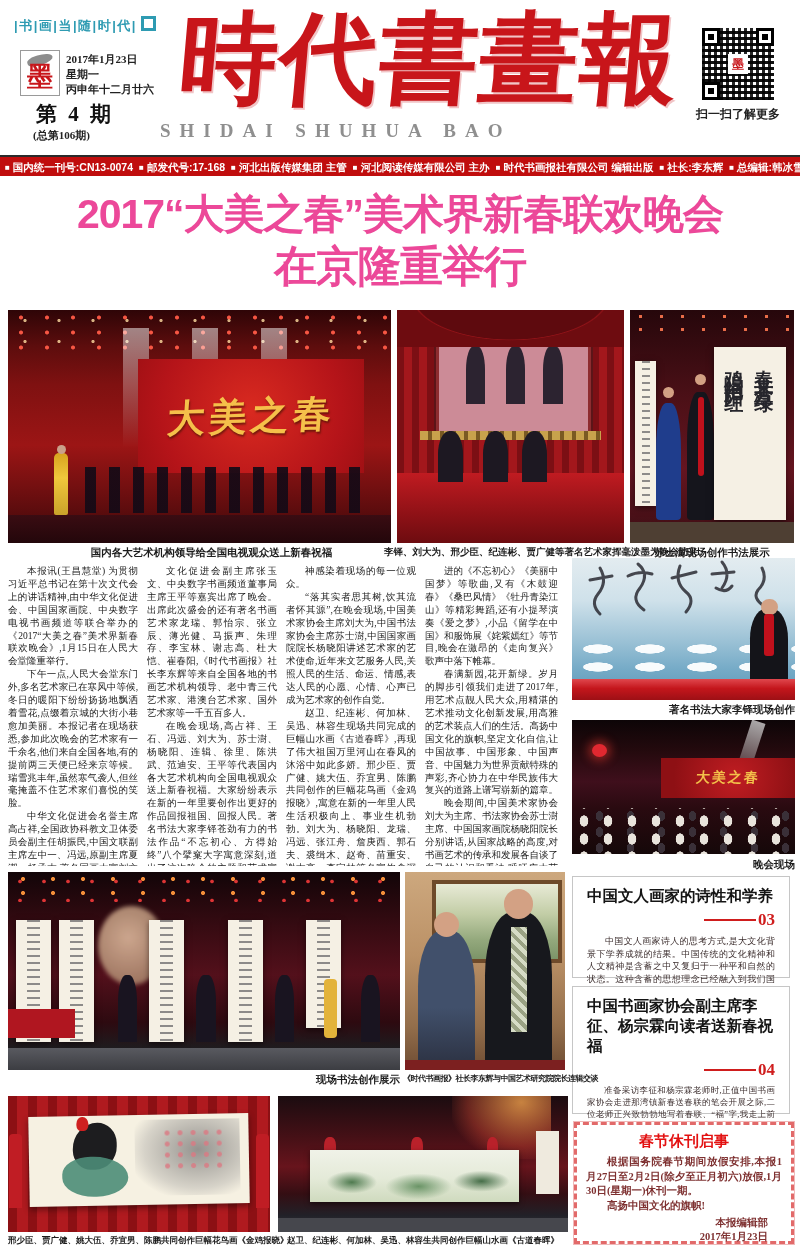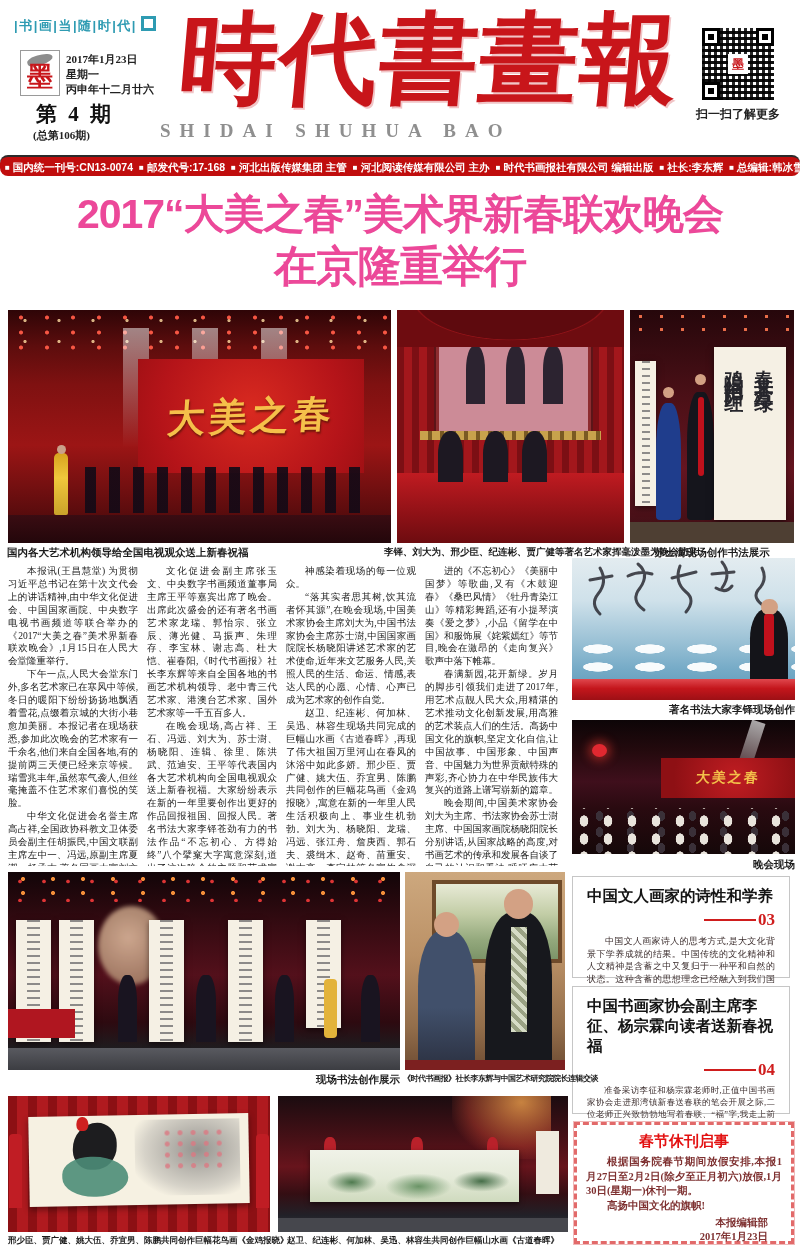--- a/index.html
+++ b/index.html
@@ -28,21 +28,21 @@
   .qr .f{position:absolute;width:12px;height:12px;border:3px solid #000;background:#fff;}
   .qr .f::before{content:"";position:absolute;left:3px;top:3px;width:6px;height:6px;background:#000;}
   .qr .f1{left:0;top:0}.qr .f2{right:0;top:0}.qr .f3{left:0;bottom:0}
   .qr .logo{position:absolute;left:26px;top:26px;width:20px;height:20px;background:#fff;
         color:#c8151a;font:700 12px "DejaVu Serif",serif;text-align:center;line-height:20px;}
   .qr-cap{left:688px;top:106px;width:100px;text-align:center;font:700 12px "Liberation Sans",sans-serif;color:#222;}
 
   
   .infobar{left:0;top:155px;width:800px;height:21px;background:#c00d0d;border-top:2px solid #2b2b2b;
         color:#fff;font:700 10.5px "Liberation Sans",sans-serif;line-height:21px;
-        white-space:nowrap;overflow:hidden;padding-left:5px;box-sizing:border-box;border-radius:8px;}
+        white-space:nowrap;overflow:hidden;padding-left:5px;box-sizing:border-box;}
   .info-item{margin-right:6px;}
   .info-item::before{content:"■";font-size:8px;margin-right:3px;vertical-align:1px;}
 
   
   .headline{left:0;top:188px;width:800px;text-align:center;color:#ec4899;
         font:900 41px "Liberation Sans",sans-serif;letter-spacing:-1px;line-height:52px;}
   .headline .l2{font-size:43px;}
 
   
   .ph{position:absolute;overflow:hidden;background:#200505;}
@@ -244,21 +244,21 @@
     <div class="beam" style="left:30%"></div>
     <div class="beam" style="left:48%"></div>
     <div class="beam" style="left:66%"></div>
     <div class="screen">
       <span class="gold-cal">大美之春</span>
     </div>
     <div class="crowd"></div>
     <div class="host"></div>
     <div class="floor"></div>
   </div>
-  <div class="cap" style="left:7px;top:546px;width:383px;text-align:left;">国内各大艺术机构领导给全国电视观众送上新春祝福</div>
+  <div class="cap" style="left:20px;top:546px;width:383px;text-align:center;">国内各大艺术机构领导给全国电视观众送上新春祝福</div>
 
   <div class="ph ph2">
     <div class="backdrop">
       <div class="fig-d" style="left:18%"></div>
       <div class="fig-d" style="left:45%"></div>
       <div class="fig-d" style="left:70%"></div>
     </div>
     <div class="valance"></div>
     <div class="trim"></div>
     <div class="table"></div>

